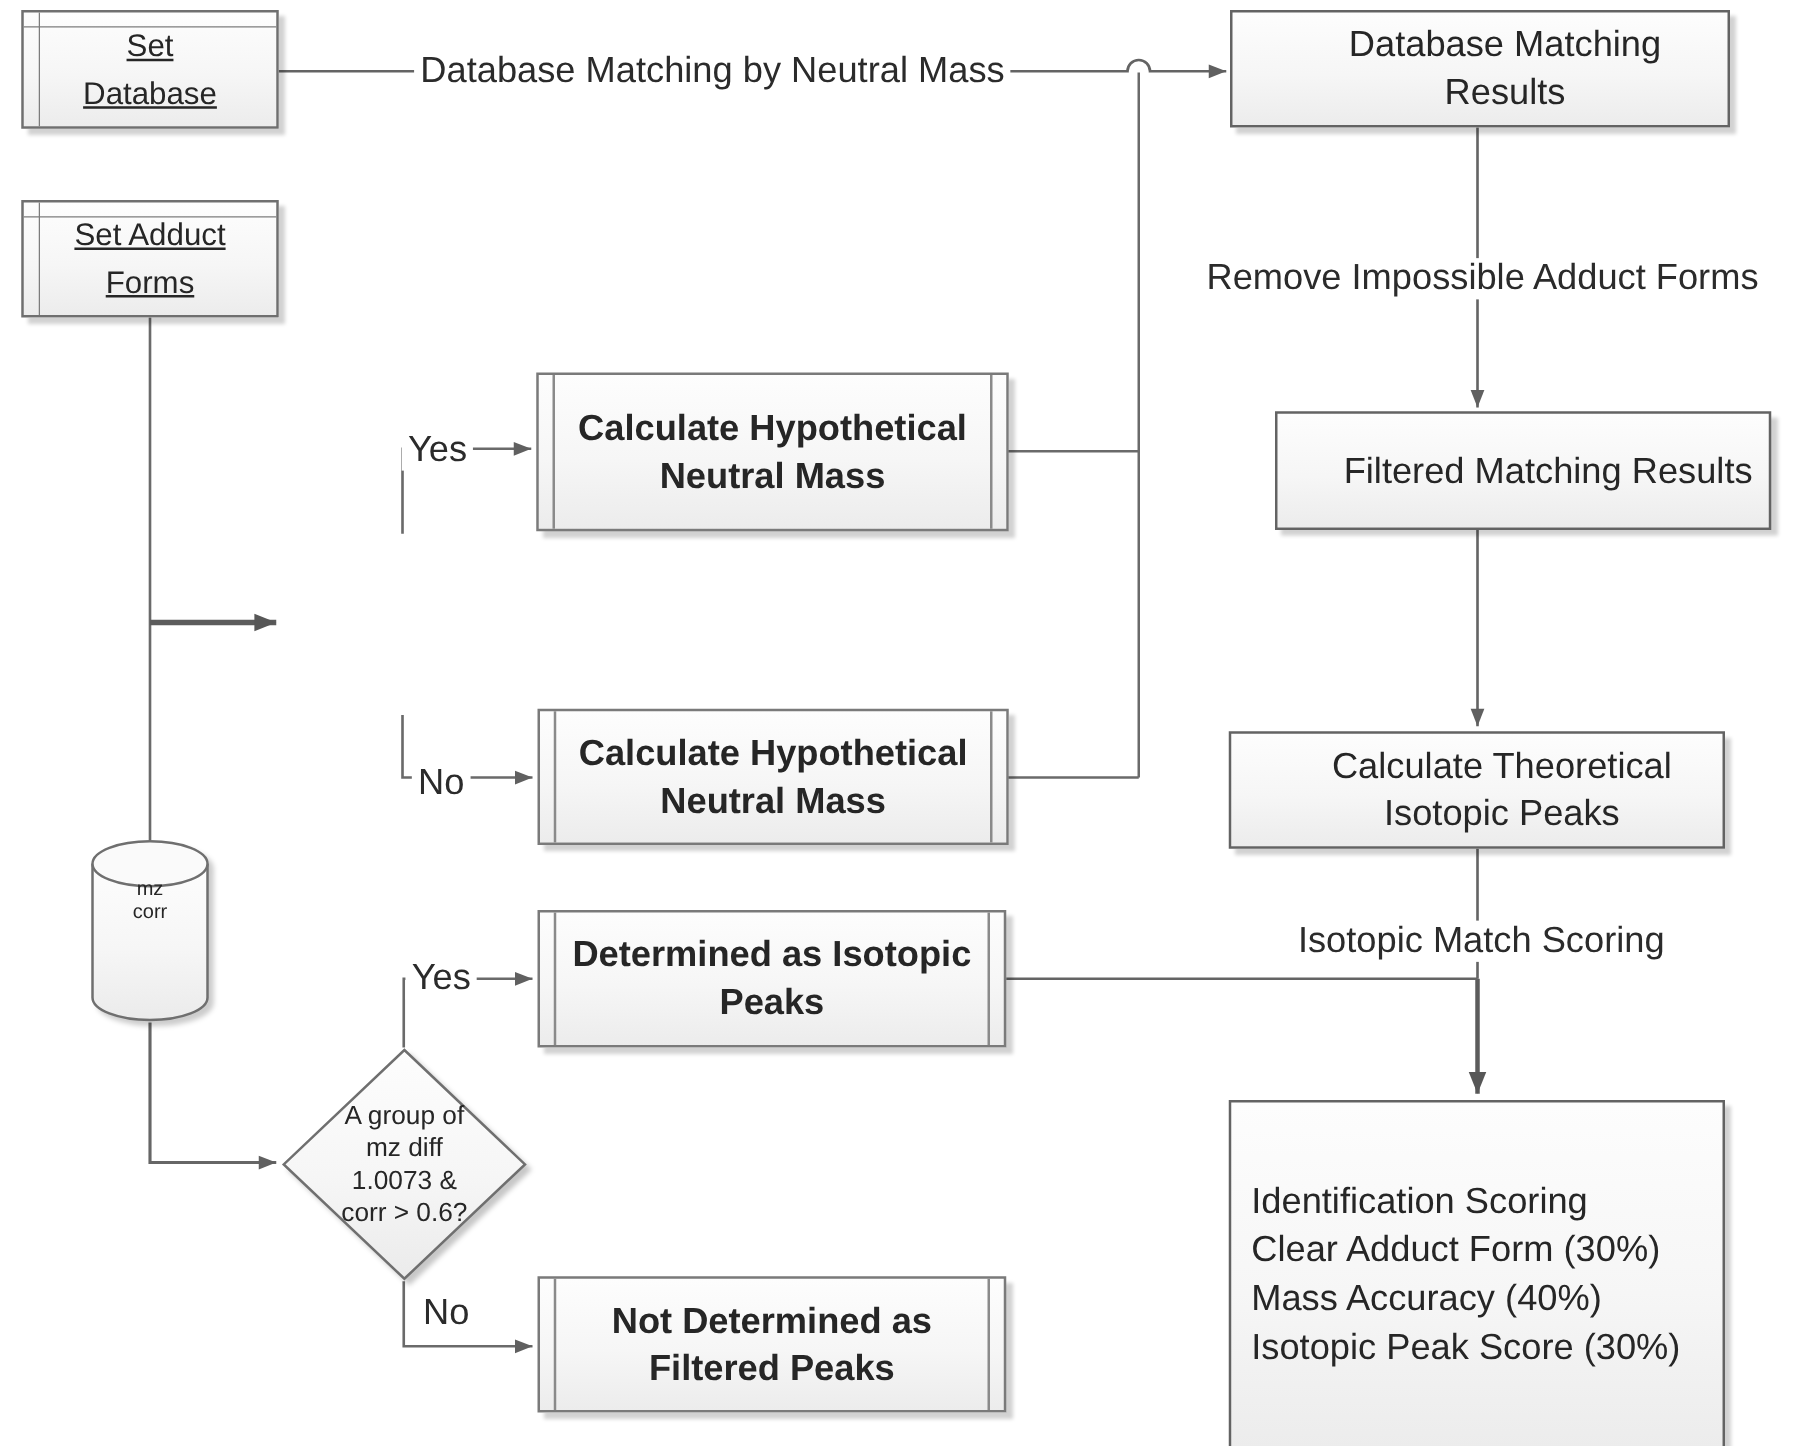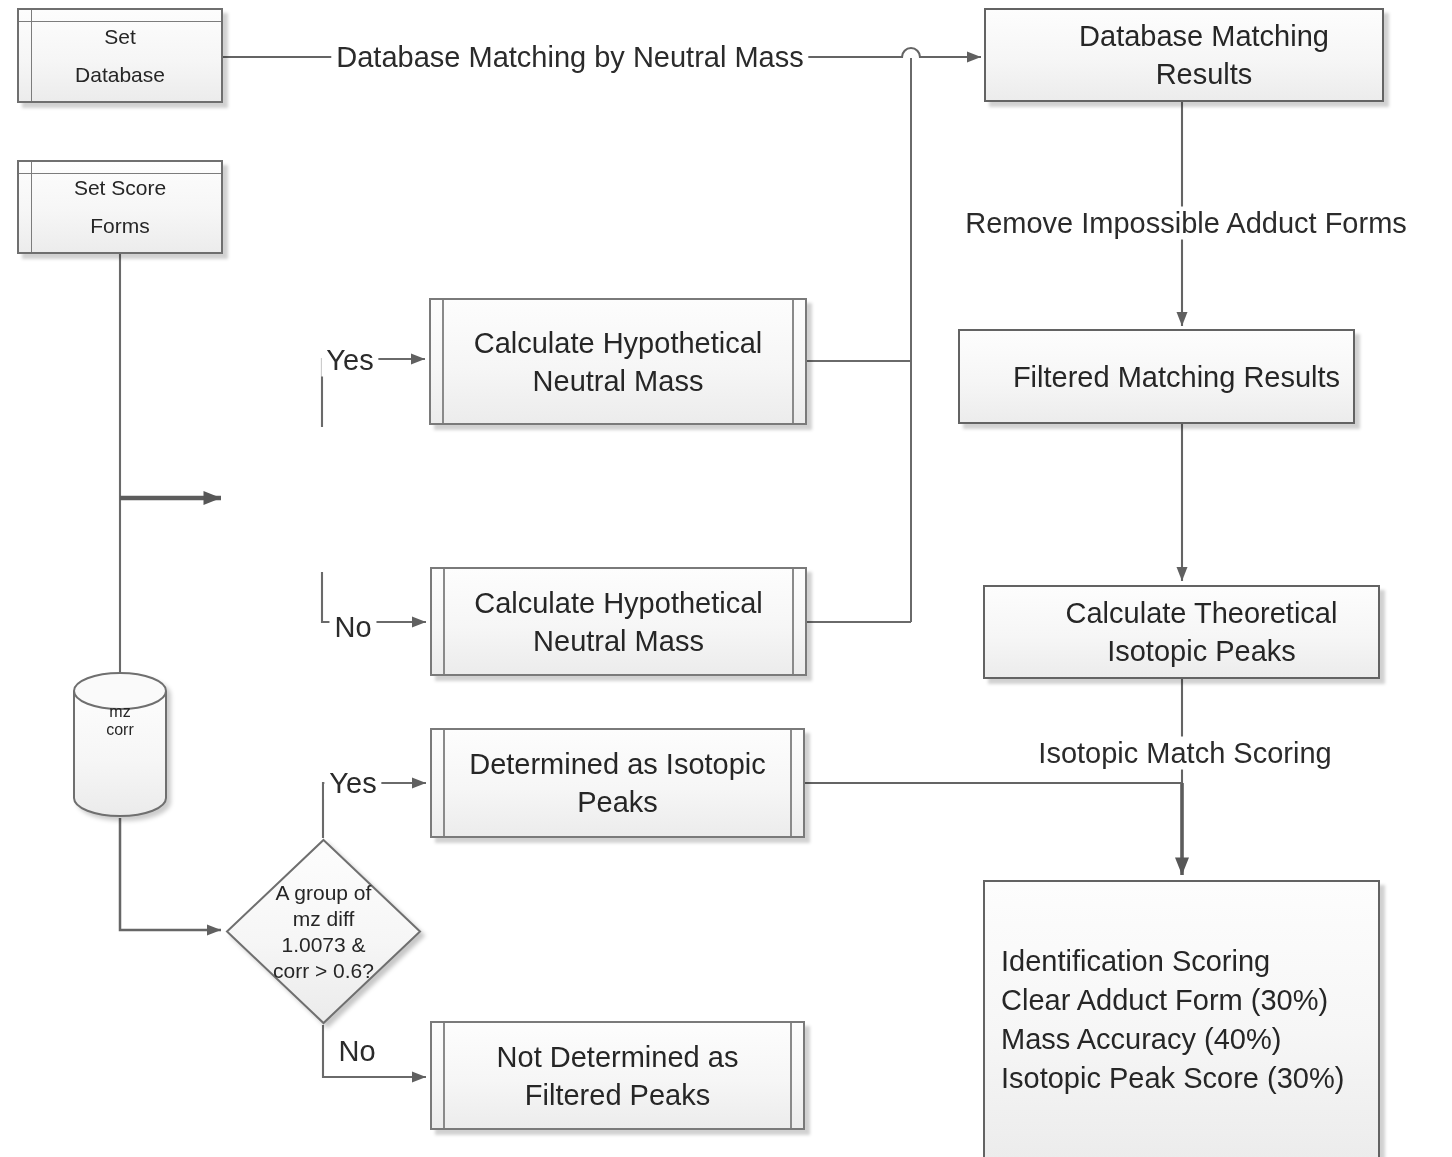--- a/index.html
+++ b/index.html
@@ -10,24 +10,24 @@
   }
   .wires{position:absolute;left:0;top:0;z-index:0;}
   .node{
     position:absolute;box-sizing:border-box;z-index:1;
     display:flex;align-items:center;justify-content:center;text-align:center;
     background:linear-gradient(180deg,#fdfdfd 0%,#f6f6f6 55%,#ececec 100%);
     border:2px solid #6b6b6b;
     box-shadow:5px 5px 3px rgba(0,0,0,0.18);
     font-size:29px;line-height:38px;
   }
-  .hdr{border-color:#6f6f6f;font-size:21px;}
+  .hdr{border-color:#6f6f6f;font-size:25px;text-decoration:underline;}
   .hdr .hdr-row{position:absolute;left:0;right:0;top:11px;height:0;border-top:1.5px solid #7c7c7c;}
   .hdr .hdr-col{position:absolute;top:0;bottom:0;left:12px;width:0;border-left:1.5px solid #7c7c7c;}
-  .sub{border-color:#7a7a7a;}
+  .sub{border-color:#7a7a7a;font-weight:bold;}
   .sub .bar{position:absolute;top:0;bottom:0;width:0;border-left:2px solid #8a8a8a;}
   .sub .bar.bl{left:11px;}
   .sub .bar.br{right:11px;}
   .plain{border-color:#636363;padding-left:40px;}
   .idbox{justify-content:flex-start;text-align:left;padding-left:16px;line-height:39px;}
   .lbl{white-space:pre-line;position:relative;z-index:2;}
   .diamond{position:absolute;z-index:1;display:flex;align-items:center;justify-content:center;text-align:center;}
   .diamond svg{position:absolute;left:0;top:0;filter:drop-shadow(4px 4px 2px rgba(0,0,0,0.22));}
   .diamond .dlbl{font-size:21px;line-height:26px;}
   .cyl{position:absolute;z-index:1;display:flex;align-items:flex-start;justify-content:center;text-align:center;}
@@ -83,30 +83,30 @@
   <div class="node hdr" style="left:17px;top:8px;width:206px;height:95px">
     <div class="hdr-row"></div>
     <div class="hdr-col"></div>
     <div class="lbl">Set
 Database</div>
   </div>
 
   <div class="node hdr" style="left:17px;top:160px;width:206px;height:94px">
     <div class="hdr-row"></div>
     <div class="hdr-col"></div>
-    <div class="lbl">Set Score
+    <div class="lbl">Set Adduct
 Forms</div>
   </div>
 
   <div class="node plain" style="left:984px;top:8px;width:400px;height:94px">
     <div class="lbl">Database Matching
 Results</div>
   </div>
 
-  <div class="node plain" style="left:958px;top:329px;width:397px;height:95px">
+  <div class="node plain" style="left:1020px;top:329px;width:397px;height:95px">
     <div class="lbl">Filtered Matching Results</div>
   </div>
 
   <div class="node plain" style="left:983px;top:585px;width:397px;height:94px">
     <div class="lbl">Calculate Theoretical
 Isotopic Peaks</div>
   </div>
 
   <div class="node plain idbox" style="left:983px;top:880px;width:397px;height:280px">
     <div class="lbl">Identification Scoring

